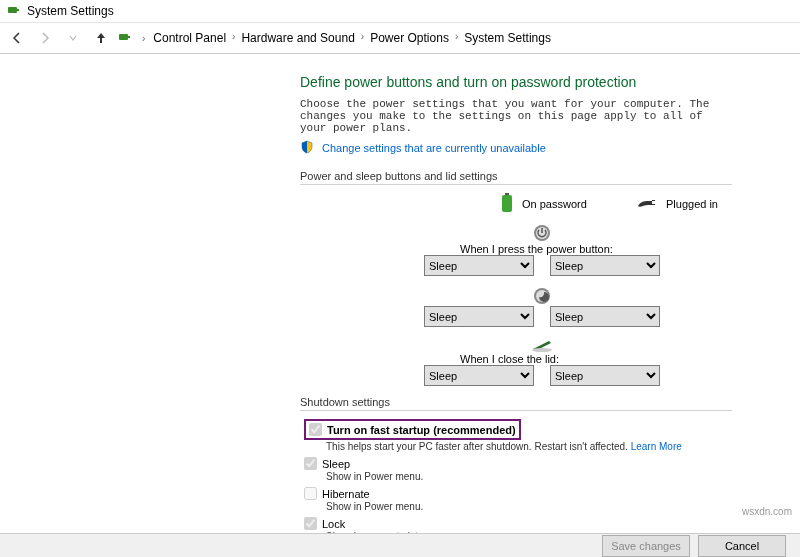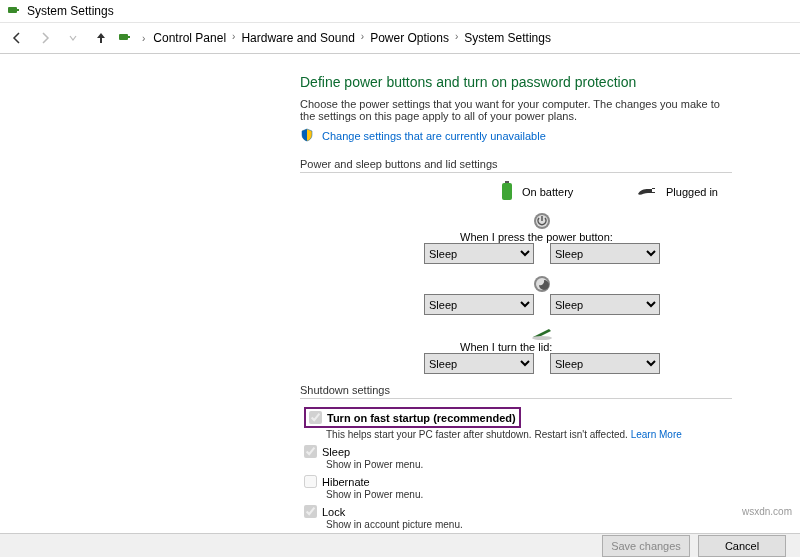--- a/index.html
+++ b/index.html
@@ -9,21 +9,21 @@
 .title-text { font-size: 12px; }
 .navbar { display: flex; align-items: center; padding: 4px 6px; border-bottom: 1px solid #ccc; gap: 6px; }
 .nav-arrow { width: 22px; height: 22px; display: flex; align-items: center; justify-content: center; color: #555; cursor: default; }
 .nav-arrow.disabled { color: #bbb; }
 .crumb-icon { width: 16px; height: 16px; display: inline-flex; align-items: center; }
 .breadcrumbs { display: flex; align-items: flex-start; gap: 4px; font-size: 12px; }
 .crumb { cursor: default; }
 .chev { color: #666; font-size: 10px; padding: 0 2px; }
 .content { padding: 20px 16px 60px 300px; }
 h2.main-title { color: #0b6a2f; font-size: 14px; font-weight: 400; margin-bottom: 8px; }
-.desc { font-size: 11px; color: #333; margin-bottom: 6px; max-width: 430px; }
+.desc { font-size: 11px; color: #333; margin-bottom: 6px; max-width: 430px; font-family: Liberation Mono, monospace; }
 .shield-row { display: flex; align-items: center; gap: 8px; margin: 6px 0 14px; }
 .link { color: #0066cc; cursor: pointer; }
 .section-title { font-size: 11px; color: #333; margin-bottom: 2px; }
 .section-divider { border-bottom: 1px solid #d0d0d0; margin-bottom: 8px; width: 432px; }
 .cols-header { display: flex; margin-left: 200px; gap: 30px; margin-bottom: 8px; }
 .col-head { display: flex; align-items: center; gap: 8px; width: 106px; }
 .row { display: flex; align-items: center; margin-bottom: 10px; flex-direction: column; }
 .row-icon { width: 28px; display: flex; justify-content: center; }
 .row-label { width: 164px; }
 .selects { display: flex; gap: 16px; }
@@ -108,21 +108,21 @@
   <div class="section-divider"></div>
 
   <div class="cols-header">
     <div class="col-head">
       <span>
         <svg width="14" height="20" viewBox="0 0 14 20">
             <rect x="5" y="0" width="4" height="2" fill="#555"></rect>
             <rect x="2" y="2" width="10" height="17" rx="2" fill="#3fa535"></rect>
           </svg>
       </span>
-      <span>On battery</span>
+      <span>On password</span>
     </div>
     <div class="col-head">
       <span>
         <svg width="22" height="14" viewBox="0 0 22 14">
             <path d="M2 10 C4 6 8 5 12 5 L16 5 L16 9 L12 9 C8 9 4 12 2 10 Z" fill="#333"></path>
             <rect x="16" y="4" width="3" height="1" fill="#333"></rect>
             <rect x="16" y="8" width="3" height="1" fill="#333"></rect>
           </svg>
       </span>
       <span>Plugged in</span>
@@ -159,21 +159,21 @@
     </div>
   </div>
 
   <div class="row">
     <span class="row-icon">
       <svg width="22" height="16" viewBox="0 0 22 16">
           <path d="M2 12 L18 4 L20 6 L4 14 Z" fill="#2a6e2a"></path>
           <ellipse cx="11" cy="13" rx="10" ry="2" fill="#ccc"></ellipse>
         </svg>
     </span>
-    <span class="row-label">When I turn the lid:</span>
+    <span class="row-label">When I close the lid:</span>
     <div class="selects">
       <select><option>Sleep</option></select>
       <select><option>Sleep</option></select>
     </div>
   </div>
 
   <div class="section-title">Shutdown settings</div>
   <div class="section-divider"></div>
 
   <div class="shutdown-list">

